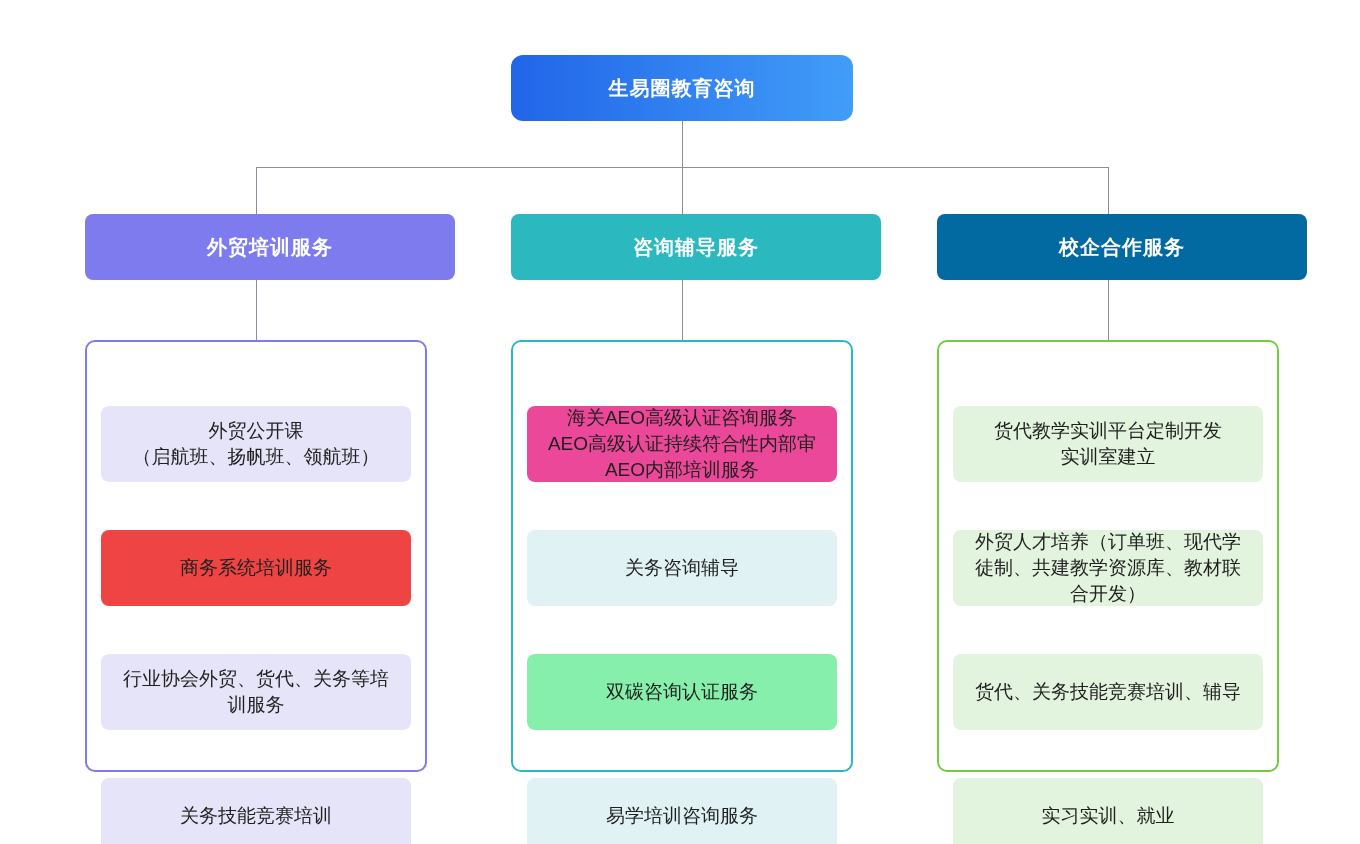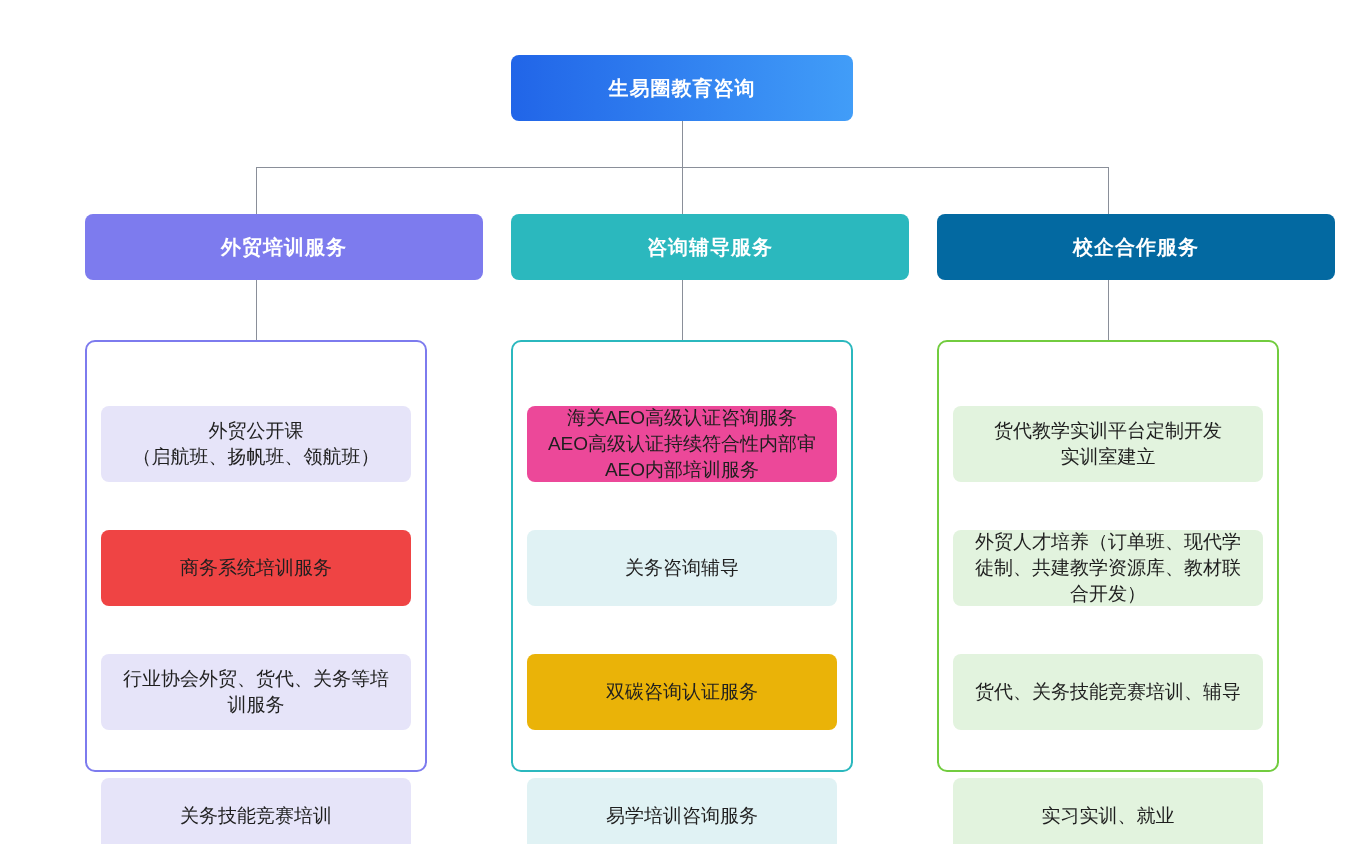--- a/index.html
+++ b/index.html
@@ -15,21 +15,21 @@
     box-sizing:border-box;
     display:flex;align-items:center;justify-content:center;
     text-align:center;
   }
   .root-node{
     left:511px;top:55px;width:342px;height:66px;
     border-radius:8px;
     color:#ffffff;font-size:20px;font-weight:bold;letter-spacing:1px;
   }
   .branch-header{
-    top:214px;width:398px;height:66px;
+    top:214px;width:370px;height:66px;
     border-radius:8px;
     color:#ffffff;font-size:20px;font-weight:bold;letter-spacing:1px;
   }
   .col1{left:85px;} .col2{left:511px;} .col3{left:937px;}
   .branch-container{
     position:absolute;
     top:340px;width:342px;height:432px;
     box-sizing:border-box;
     background:#ffffff;
     border:2px solid #ccc;
@@ -57,21 +57,21 @@
 
   <div class="line" style="left: 682px; top: 121px; width: 1px; height: 46px; background: rgb(138, 143, 153);"></div>
   <div class="line" style="left: 256px; top: 167px; width: 853px; height: 1px; background: rgb(138, 143, 153);"></div>
   <div class="line" style="left: 256px; top: 167px; width: 1px; height: 48px; background: rgb(138, 143, 153);"></div>
   <div class="line" style="left: 682px; top: 167px; width: 1px; height: 48px; background: rgb(138, 143, 153);"></div>
   <div class="line" style="left: 1108px; top: 167px; width: 1px; height: 48px; background: rgb(138, 143, 153);"></div>
   <div class="line" style="left: 256px; top: 280px; width: 1px; height: 60px; background: rgb(138, 143, 153);"></div>
   <div class="line" style="left: 682px; top: 280px; width: 1px; height: 60px; background: rgb(138, 143, 153);"></div>
   <div class="line" style="left: 1108px; top: 280px; width: 1px; height: 60px; background: rgb(138, 143, 153);"></div>
 
-  <div class="node root-node" style="background: linear-gradient(90deg, rgb(33, 101, 232), rgb(65, 157, 248)); color: rgb(255, 255, 255);">
+  <div class="node root-node" style="background: linear-gradient(90deg, rgb(33, 101, 232), rgb(65, 157, 248)); color: rgb(255, 255, 255); border-radius: 12px;">
     <span>生易圈教育咨询</span>
   </div>
 
   <div class="node branch-header col1" style="background: rgb(125, 123, 238);">
     <span>外贸培训服务</span>
   </div>
   <div class="node branch-header col2" style="background: rgb(43, 184, 190);">
     <span>咨询辅导服务</span>
   </div>
   <div class="node branch-header col3" style="background: #0369a1;">
@@ -84,21 +84,21 @@
     <div class="item" style="background: #ef4444;">商务系统培训服务</div>
     <div class="item" style="background: rgb(230, 228, 249);">行业协会外贸、货代、关务等培训服务</div>
     <div class="item" style="background: rgb(230, 228, 249);">关务技能竞赛培训</div>
   </div>
 
   <div class="branch-container col2" style="border-color: rgb(43, 184, 190);">
     <div class="item" style="background: #ec4899;">海关AEO高级认证咨询服务
 AEO高级认证持续符合性内部审
 AEO内部培训服务</div>
     <div class="item" style="background: rgb(224, 242, 244);">关务咨询辅导</div>
-    <div class="item" style="background: #eab308;">双碳咨询认证服务</div>
+    <div class="item" style="background: #86efac;">双碳咨询认证服务</div>
     <div class="item" style="background: rgb(224, 242, 244);">易学培训咨询服务</div>
   </div>
 
   <div class="branch-container col3" style="border-color: rgb(114, 204, 63);">
     <div class="item" style="background: rgb(226, 243, 222);">货代教学实训平台定制开发
 实训室建立</div>
     <div class="item" style="background: rgb(226, 243, 222);">外贸人才培养（订单班、现代学徒制、共建教学资源库、教材联合开发）</div>
     <div class="item" style="background: rgb(226, 243, 222);">货代、关务技能竞赛培训、辅导</div>
     <div class="item" style="background: rgb(226, 243, 222);">实习实训、就业</div>
   </div>

